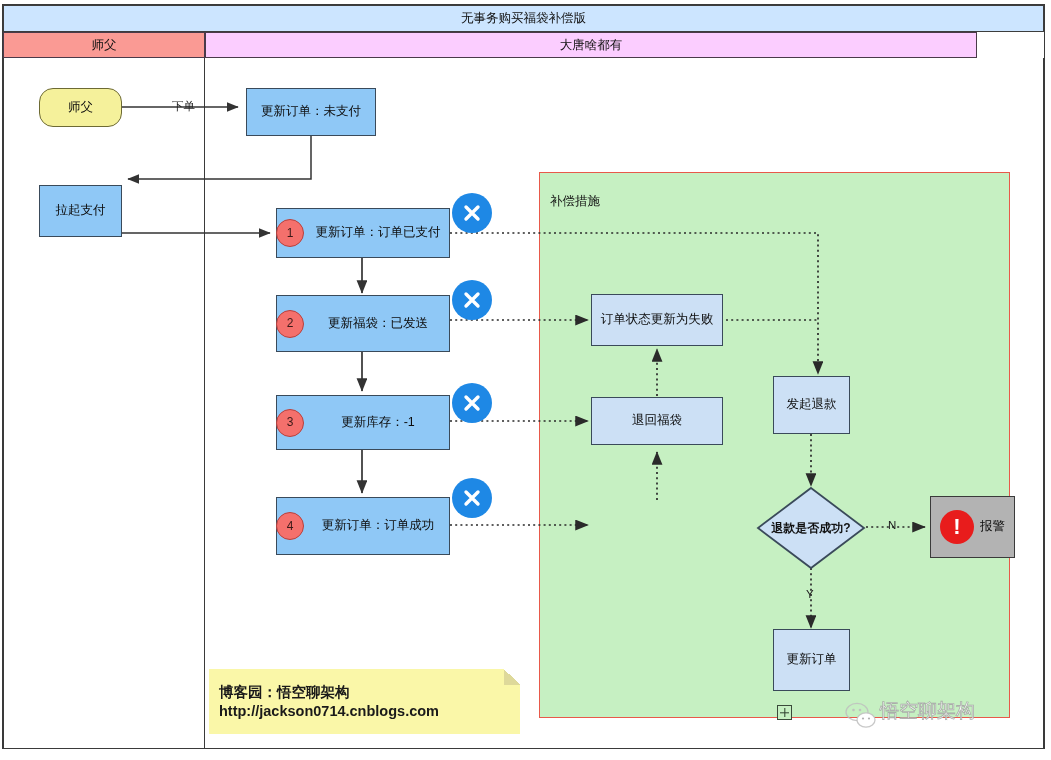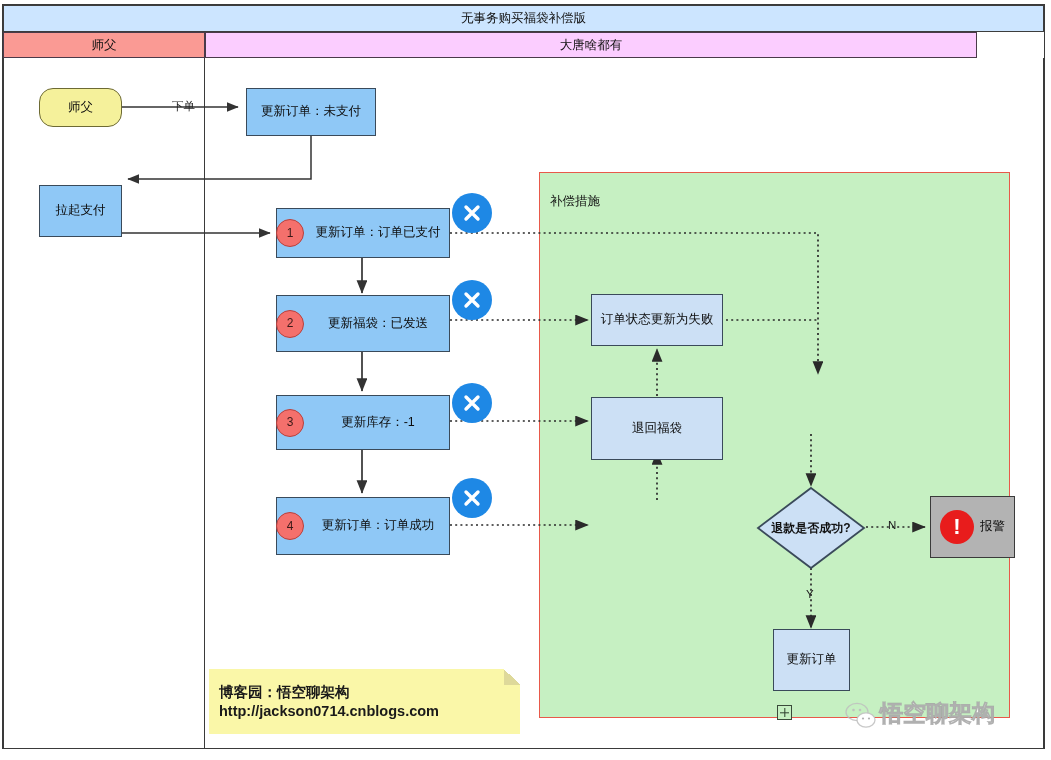--- a/index.html
+++ b/index.html
@@ -54,21 +54,21 @@
   .alert-ico{width:34px;height:34px;border-radius:50%;background:#E81C1C;display:flex;align-items:center;justify-content:center;
     color:#fff;font-size:22px;font-weight:bold;line-height:1;}
 
   
   .note{position:absolute;left:209px;top:669px;width:311px;height:65px;background:#FAF7A8;
     display:flex;flex-direction:column;justify-content:center;padding-left:10px;box-sizing:border-box;}
   .note .l{font-size:14.5px;font-weight:bold;color:#1a1a1a;line-height:1.28;}
   .note .fold{position:absolute;right:0;top:0;width:16px;height:16px;background:linear-gradient(225deg,#ffffff 50%,#ded99a 50%);}
 
   
-  .wm{position:absolute;left:880px;top:698px;font-size:23px;font-weight:bold;color:rgba(255,255,255,0.92);
+  .wm{position:absolute;left:880px;top:698px;font-size:19px;font-weight:normal;color:rgba(255,255,255,0.92);
     -webkit-text-stroke:0.8px rgba(150,150,150,0.75);white-space:nowrap;}
   .wm-logo{position:absolute;left:845px;top:702px;width:34px;height:28px;}
 
   svg.edges{position:absolute;left:0;top:0;width:1051px;height:760px;pointer-events:none;}
   .elabel{position:absolute;font-size:11.5px;color:#222;background:transparent;}
 </style>
 </head>
 <body>
 
 <div id="canvas">
@@ -182,25 +182,28 @@
   <div class="xmark" style="left:452px;top:478px;">
     <svg width="22" height="22" viewBox="0 0 22 22">
         <path d="M5,5 L17,17 M17,5 L5,17" stroke="#fff" stroke-width="3.4" stroke-linecap="round"></path>
       </svg>
   </div>
 
   <div class="node nd-comp" style="left:591px;top:294px;width:132px;height:52px;text-align:center;">
     <span>订单状态更新为失败</span>
   </div>
 
-  <div class="node nd-comp" style="left:591px;top:397px;width:132px;height:63px;text-align:right;">
+  <div class="node nd-comp" style="left:591px;top:397px;width:132px;height:48px;text-align:right;">
     <span>退回福袋</span>
   </div>
 
 
+  <div class="node nd-comp" style="left:773px;top:376px;width:77px;height:58px;">
+    <span>发起退款</span>
+  </div>
 
   <div class="diamond" style="left:756px;top:486px;width:110px;height:84px;">
     <svg class="dshape" viewBox="0 0 110 84" preserveAspectRatio="none">
       <polygon points="55,2 108,42 55,82 2,42" fill="#CCE0F5" stroke="#3a4a5a" stroke-width="1.8"></polygon>
     </svg>
     <div class="dtext">退款是否成功?</div>
   </div>
 
   <div class="node nd-alert" style="left:930px;top:496px;width:85px;height:62px;gap:6px;">
     <span class="alert-ico">!</span>

